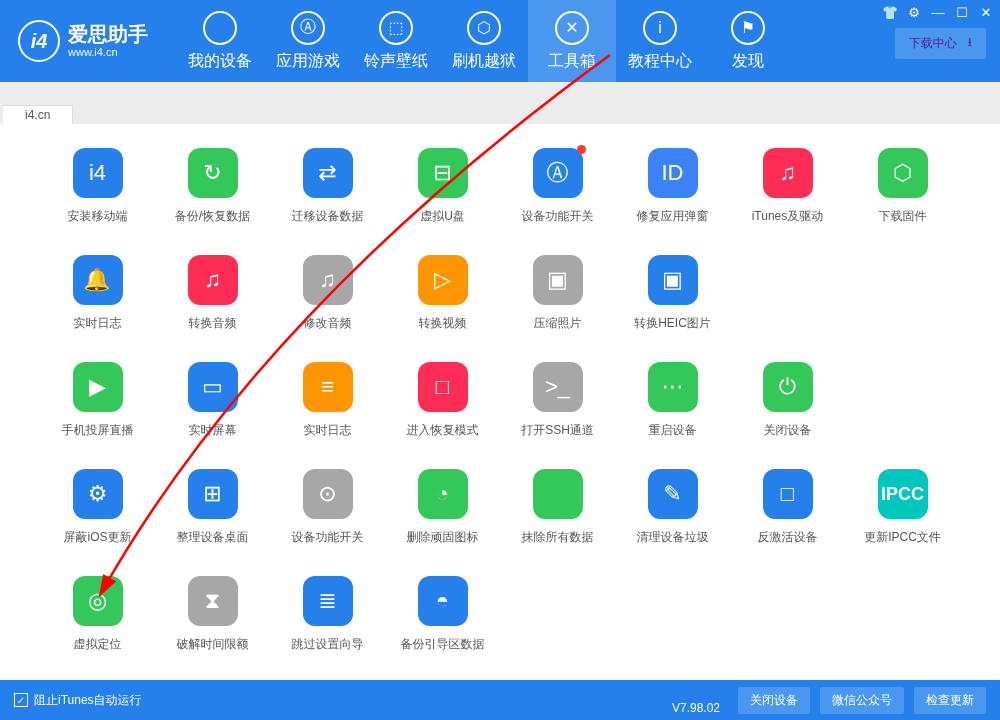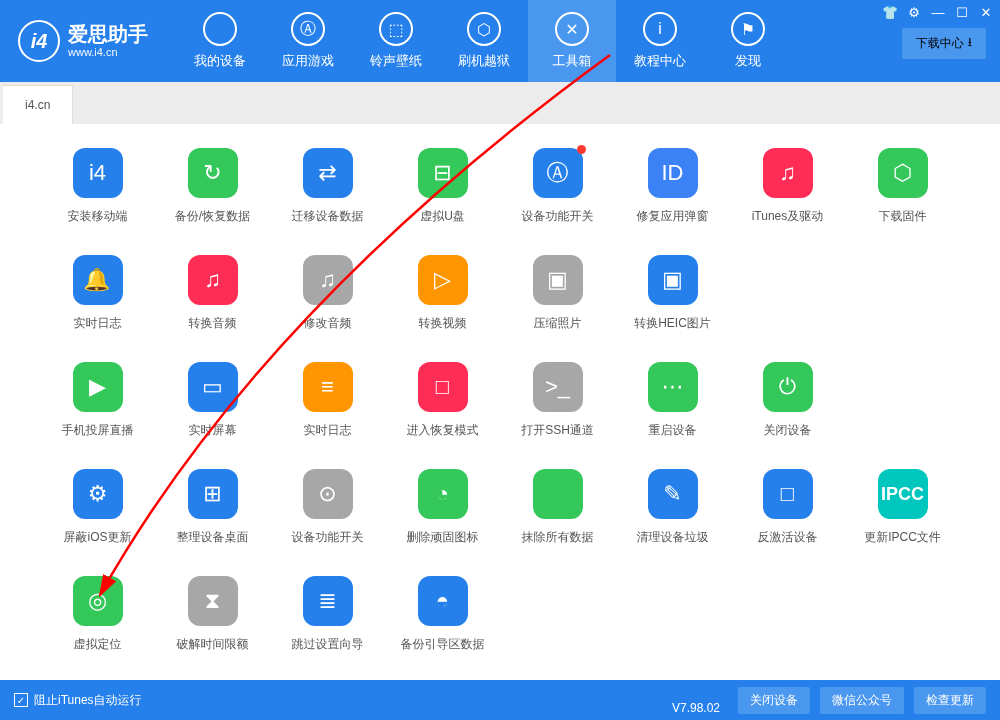--- a/index.html
+++ b/index.html
@@ -9,29 +9,29 @@
 .logo { display: flex; align-items: center; color: #fff; }
 .logo-icon { width: 42px; height: 42px; border: 2.5px solid #fff; border-radius: 50%; display: flex; align-items: center; justify-content: center; font-size: 20px; font-weight: bold; font-style: italic; margin-right: 8px; }
 .logo-text { line-height: 1.2; }
 .logo-title { font-size: 20px; font-weight: bold; }
 .logo-sub { font-size: 11px; opacity: 0.95; }
 
 .nav { display: flex; margin-left: 28px; }
 .nav-item { display: flex; flex-direction: column; align-items: center; justify-content: center; width: 88px; height: 82px; color: #fff; cursor: pointer; }
 .nav-item.active { background: #4a97f0; }
 .nav-item .nav-icon { width: 34px; height: 34px; border: 2px solid #fff; border-radius: 50%; display: flex; align-items: center; justify-content: center; margin-bottom: 6px; font-size: 16px; }
-.nav-item .nav-label { font-size: 13px; }
+.nav-item .nav-label { font-size: 16px; }
 
 .win-controls { position: absolute; top: 4px; right: 6px; display: flex; gap: 8px; }
 .win-controls span { width: 16px; height: 16px; color: #fff; font-size: 13px; display: flex; align-items: center; justify-content: center; cursor: pointer; }
 
-.download-btn { position: absolute; top: 28px; right: 14px; background: #4a97f0; color: #000000; padding: 5px 14px; border-radius: 2px; font-size: 12px; cursor: pointer; display: flex; align-items: center; gap: 4px; }
+.download-btn { position: absolute; top: 28px; right: 14px; background: #4a97f0; color: #4c1d95; padding: 5px 14px; border-radius: 2px; font-size: 12px; cursor: pointer; display: flex; align-items: center; gap: 11px; }
 
 .tab-bar { height: 42px; background: #ececec; display: flex; align-items: flex-end; padding-left: 3px; }
-.tab { background: #fff; padding: 12px 22px; font-size: 12px; color: #555; border-top: 1px solid #ddd; border-right: 1px solid #ddd; }
+.tab { background: #fff; padding: 2px 22px; font-size: 12px; color: #555; border-top: 1px solid #ddd; border-right: 1px solid #ddd; }
 
 .content { padding: 24px 40px; height: 556px; overflow: auto; position: relative; }
 .tool-grid { display: grid; grid-template-columns: repeat(8, 1fr); gap: 30px 0; }
 .tool { display: flex; flex-direction: column; align-items: center; cursor: pointer; }
 .tool-icon { width: 50px; height: 50px; border-radius: 12px; display: flex; align-items: center; justify-content: center; color: #fff; font-size: 22px; margin-bottom: 10px; position: relative; }
 .tool-icon.has-dot::after { content: ''; position: absolute; top: -3px; right: -3px; width: 9px; height: 9px; background: #ff3b30; border-radius: 50%; }
 .tool-label { font-size: 12px; color: #555; text-align: left; }
 .tool-icon.ipcc { font-size: 18px; font-weight: bold; }
 
 .arrow-overlay { position: absolute; left: 0; top: 0; width: 1000px; height: 720px; pointer-events: none; z-index: 100; }

